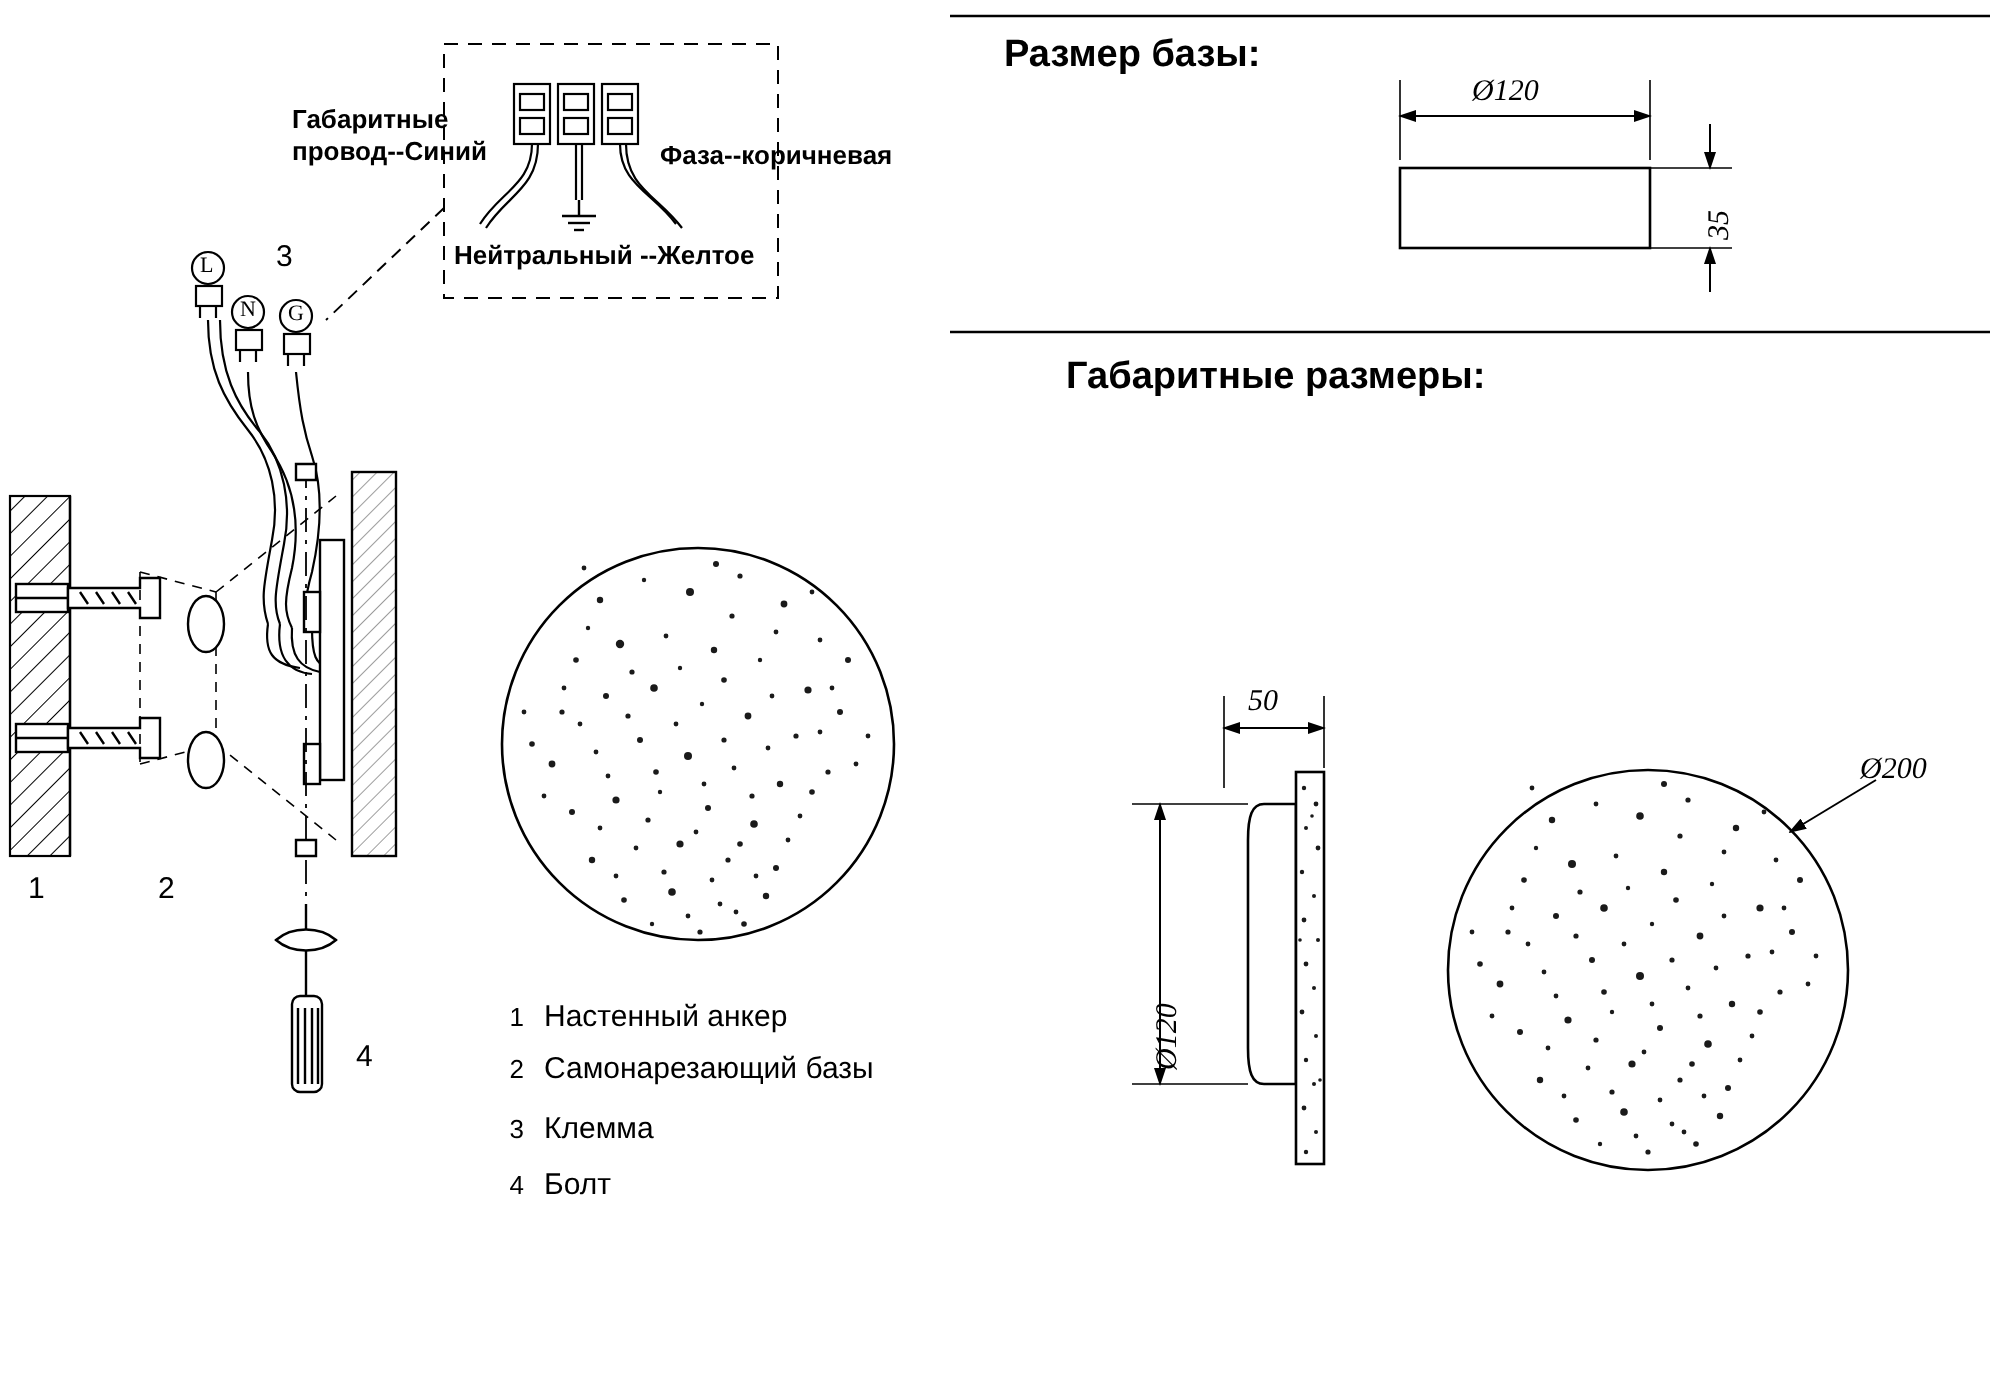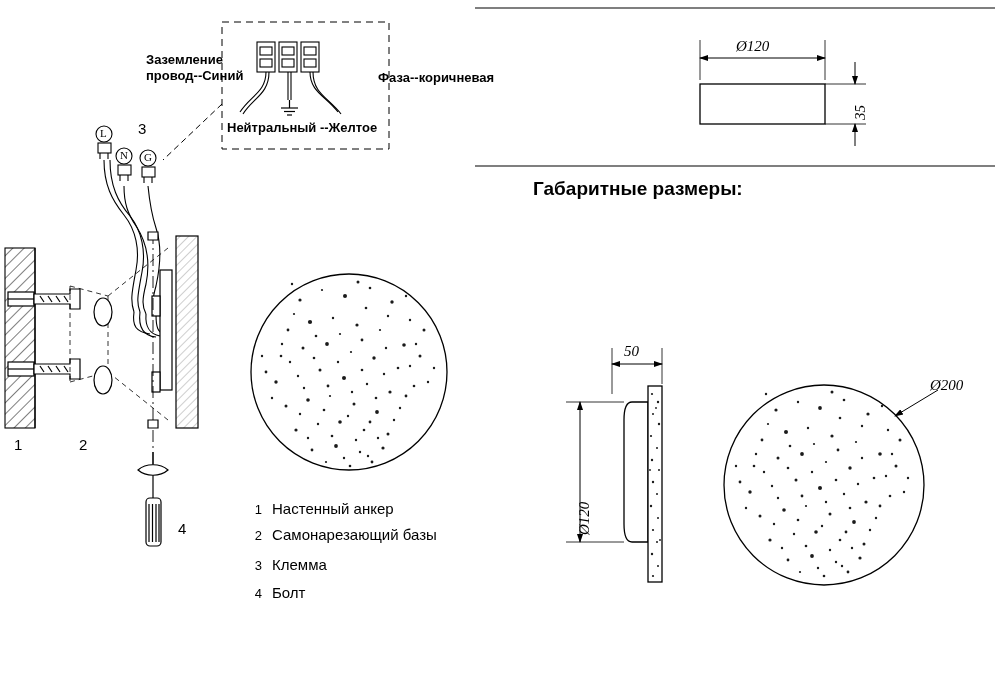--- a/index.html
+++ b/index.html
@@ -444,24 +444,24 @@
         <circle cx="892" cy="454" r="1.2"></circle>
           <circle cx="908" cy="478" r="1.2"></circle>
           <circle cx="736" cy="466" r="1.2"></circle>
       </g>
 
       <line x1="895" y1="416" x2="938" y2="390" stroke="#000000" stroke-width="1" marker-start="url(#arrow-start)"></line>
     </g>
   </svg>
 
   <div class="lbl lbl-wire" style="left:146px; top:52px;">
-    <span>Заземление</span><br>
+    <span>Габаритные</span><br>
     <span>провод--Синий</span>
   </div>
-  <div class="lbl lbl-wire" style="left:330px; top:70px;margin-left:48px;">Фаза--коричневая</div>
+  <div class="lbl lbl-wire" style="left:330px; top:70px;">Фаза--коричневая</div>
   <div class="lbl lbl-wire" style="left:227px; top:120px;">Нейтральный --Желтое</div>
 
   <div class="lbl lbl-node" style="left:100px; top:127px;">L</div>
   <div class="lbl lbl-node" style="left:120px; top:149px;">N</div>
   <div class="lbl lbl-node" style="left:144px; top:151px;">G</div>
 
   <div class="lbl lbl-part" style="left:138px; top:120px;">3</div>
 
   <div class="lbl lbl-part" style="left:14px; top:436px;">1</div>
   <div class="lbl lbl-part" style="left:79px; top:436px;">2</div>
@@ -479,20 +479,21 @@
     <div style="display:flex; align-items:baseline; gap:10px; margin-bottom:11px;">
       <span class="lbl-legend-num">3</span>
       <span class="lbl-legend-txt">Клемма</span>
     </div>
     <div style="display:flex; align-items:baseline; gap:10px;">
       <span class="lbl-legend-num">4</span>
       <span class="lbl-legend-txt">Болт</span>
     </div>
   </div>
 
+  <div class="lbl lbl-section" style="left:502px; top:17px;">Размер базы:</div>
   <div class="lbl lbl-section" style="left:502px; top:178px;margin-left:31px;">Габаритные размеры:</div>
 
   <div class="lbl lbl-dim" style="left:736px; top:38px;">Ø120</div>
   <div class="lbl lbl-dim rot90" style="left:852px; top:120px;">35</div>
 
   <div class="lbl lbl-dim" style="left:624px; top:343px;text-align:center;">50</div>
   <div class="lbl lbl-dim rot90" style="left:576px; top:535px;">Ø120</div>
   <div class="lbl lbl-dim" style="left:930px; top:377px;font-style:italic;">Ø200</div>
 
 

